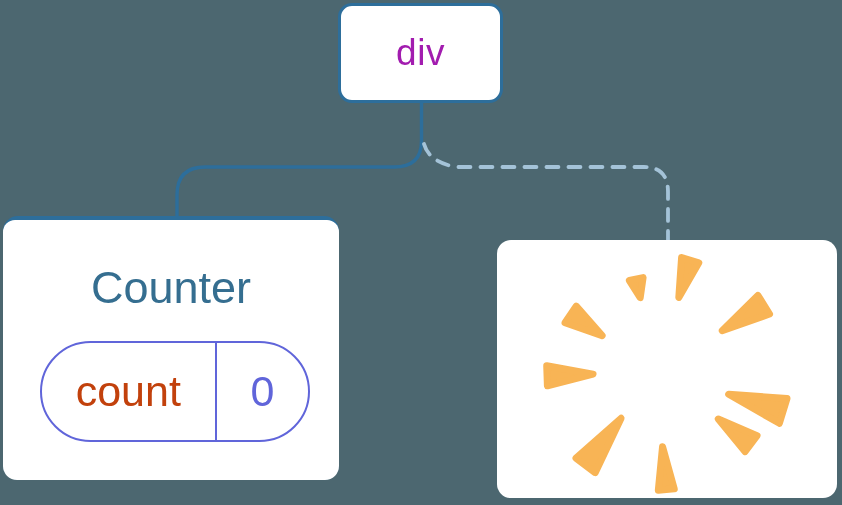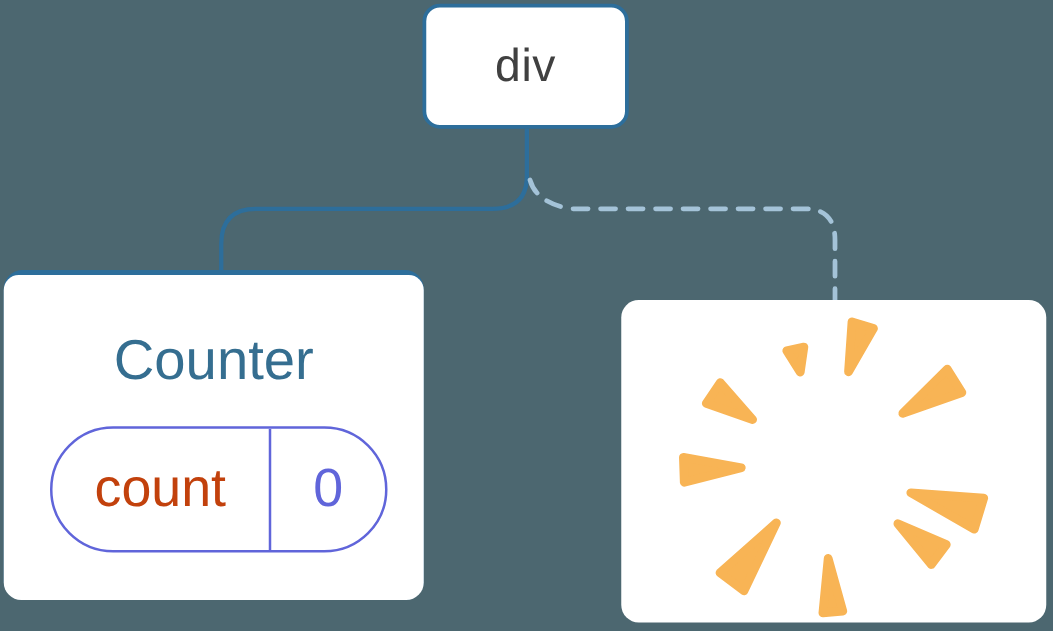--- a/index.html
+++ b/index.html
@@ -20,21 +20,21 @@
 
   .node { position: absolute; background: #FFFFFF; z-index: 2; }
 
   
   .root-node {
     left: 338px; top: 3px; width: 165px; height: 100px;
     border: 3px solid #2D6E9B; border-radius: 14px;
     box-sizing: border-box;
     display: flex; align-items: center; justify-content: center;
   }
-  .root-label { font-size: 37px; font-weight: 500; color: #404040; letter-spacing: 0.5px; }
+  .root-label { font-size: 37px; font-weight: 500; color: #a21caf; letter-spacing: 0.5px; }
 
   
   .counter-wrap {
     position: absolute; left: 3px; top: 216px; width: 336px; height: 264px;
     background: #2D6E9B; border-radius: 15px;
     padding-top: 3.5px; box-sizing: border-box; z-index: 2;
   }
   .counter-node {
     position: relative; width: 100%; height: 100%;
     background: #FFFFFF; border-radius: 12px 12px 14px 14px;

